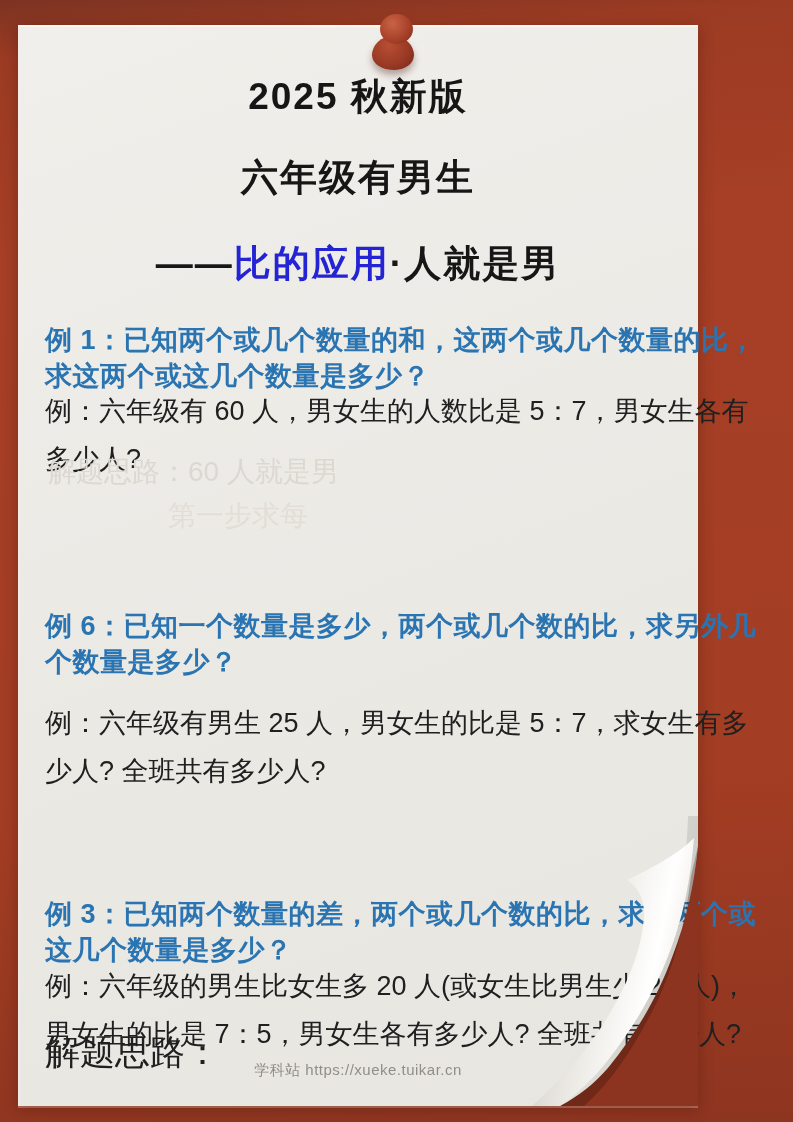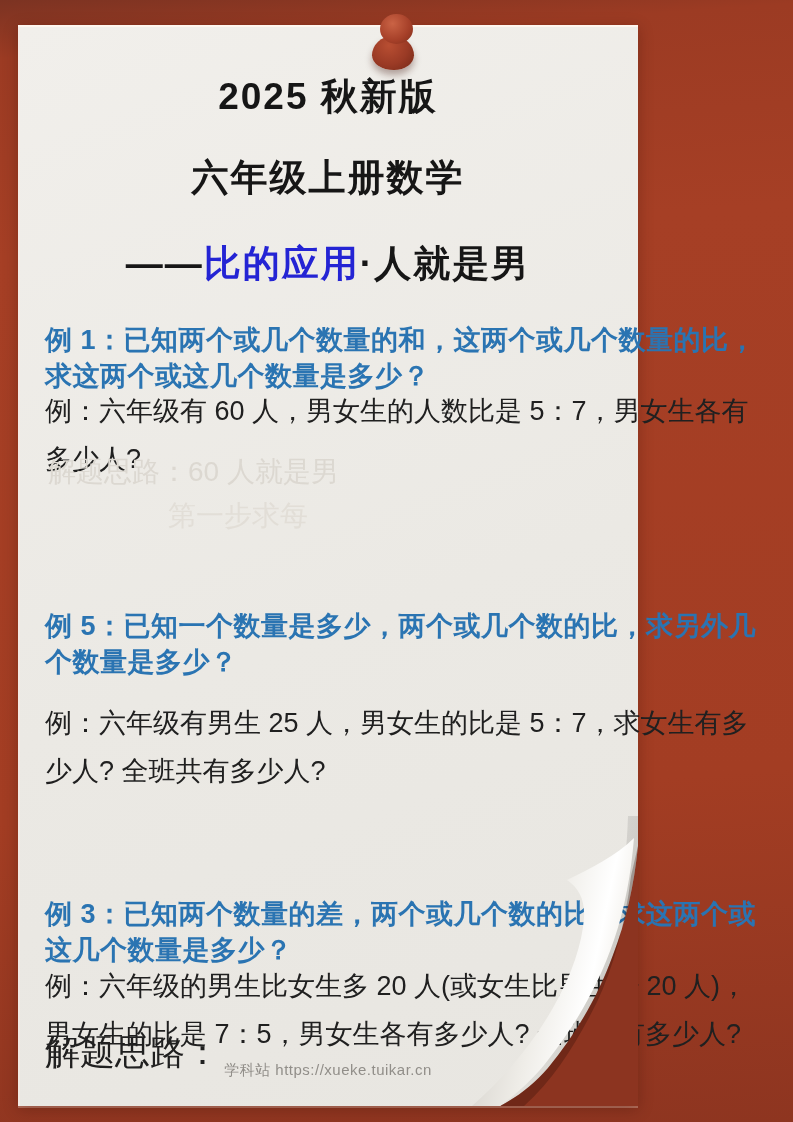--- a/index.html
+++ b/index.html
@@ -2,21 +2,21 @@
 <html><head>
 <meta charset="utf-8">
 <style>
   html,body{margin:0;padding:0;}
   body{
     width:793px;height:1122px;position:relative;overflow:hidden;
     font-family:"Liberation Sans","DejaVu Sans",sans-serif;
     background:linear-gradient(176deg,#7c3322 0%,#9c3b23 5%,#a63f25 22%,#a33d23 70%,#8e3520 100%);
   }
   .paper{
-    position:absolute;left:18px;top:25px;width:620px;height:1081px;
+    position:absolute;left:18px;top:25px;width:680px;height:1081px;
     background:linear-gradient(160deg,#f1efeb 0%,#ebe9e4 55%,#e8e6e1 100%);
     box-shadow:inset 0 2px 0 rgba(255,246,240,.9), inset 2px 0 0 rgba(255,236,228,.45),
                0 3px 14px rgba(40,10,5,.28), 0 2px 0 rgba(255,220,205,.35);
   }
   .title{position:absolute;left:0;width:100%;text-align:center;color:#161616;
     font-weight:700;font-size:37px;letter-spacing:2px;white-space:nowrap;}
   .t-year{top:47px;}
   .t-subject{top:128px;}
   .t-topic{top:214px;}
   .t-topic .blue{color:#2424d4;}
@@ -56,33 +56,33 @@
 
 <div class="pin">
   <div class="base"></div>
   <div class="head"></div>
 </div>
 
 <div class="paper">
 
   <div class="title t-year">2025 秋新版</div>
 
-  <div class="title t-subject">六年级上册数学</div>
+  <div class="title t-subject">六年级有男生</div>
 
   <div class="title t-topic">
     <span>——</span><span class="blue">比的应用</span><span>·人就是男</span>
   </div>
 
   <div class="ex-heading" style="top:297px;">例 1：已知两个或几个数量的和，这两个或几个数量的比，求这两个或这几个数量是多少？</div>
   <div class="ex-body" style="top:362px;">例：六年级有 60 人，男女生的人数比是 5：7，男女生各有多少人?</div>
 
   <div class="ghost g1">解题思路：60 人就是男</div>
   <div class="ghost g2">第一步求每</div>
 
-  <div class="ex-heading" style="top:583px;">例 5：已知一个数量是多少，两个或几个数的比，求另外几个数量是多少？</div>
+  <div class="ex-heading" style="top:583px;">例 6：已知一个数量是多少，两个或几个数的比，求另外几个数量是多少？</div>
   <div class="ex-body" style="top:649px;margin-top:25px;">例：六年级有男生 25 人，男女生的比是 5：7，求女生有多少人? 全班共有多少人?</div>
 
   <div class="ex-heading" style="top:871px;">例 3：已知两个数量的差，两个或几个数的比，求这两个或这几个数量是多少？</div>
   <div class="ex-body" style="top:937px;">例：六年级的男生比女生多 20 人(或女生比男生少 20 人)，男女生的比是 7：5，男女生各有多少人? 全班共有多少人?</div>
   <div class="solution">解题思路：</div>
 
   <div class="footer">学科站 https://xueke.tuikar.cn</div>
 
   <svg class="curl" viewBox="0 0 250 290" width="250" height="290">
     <defs>

